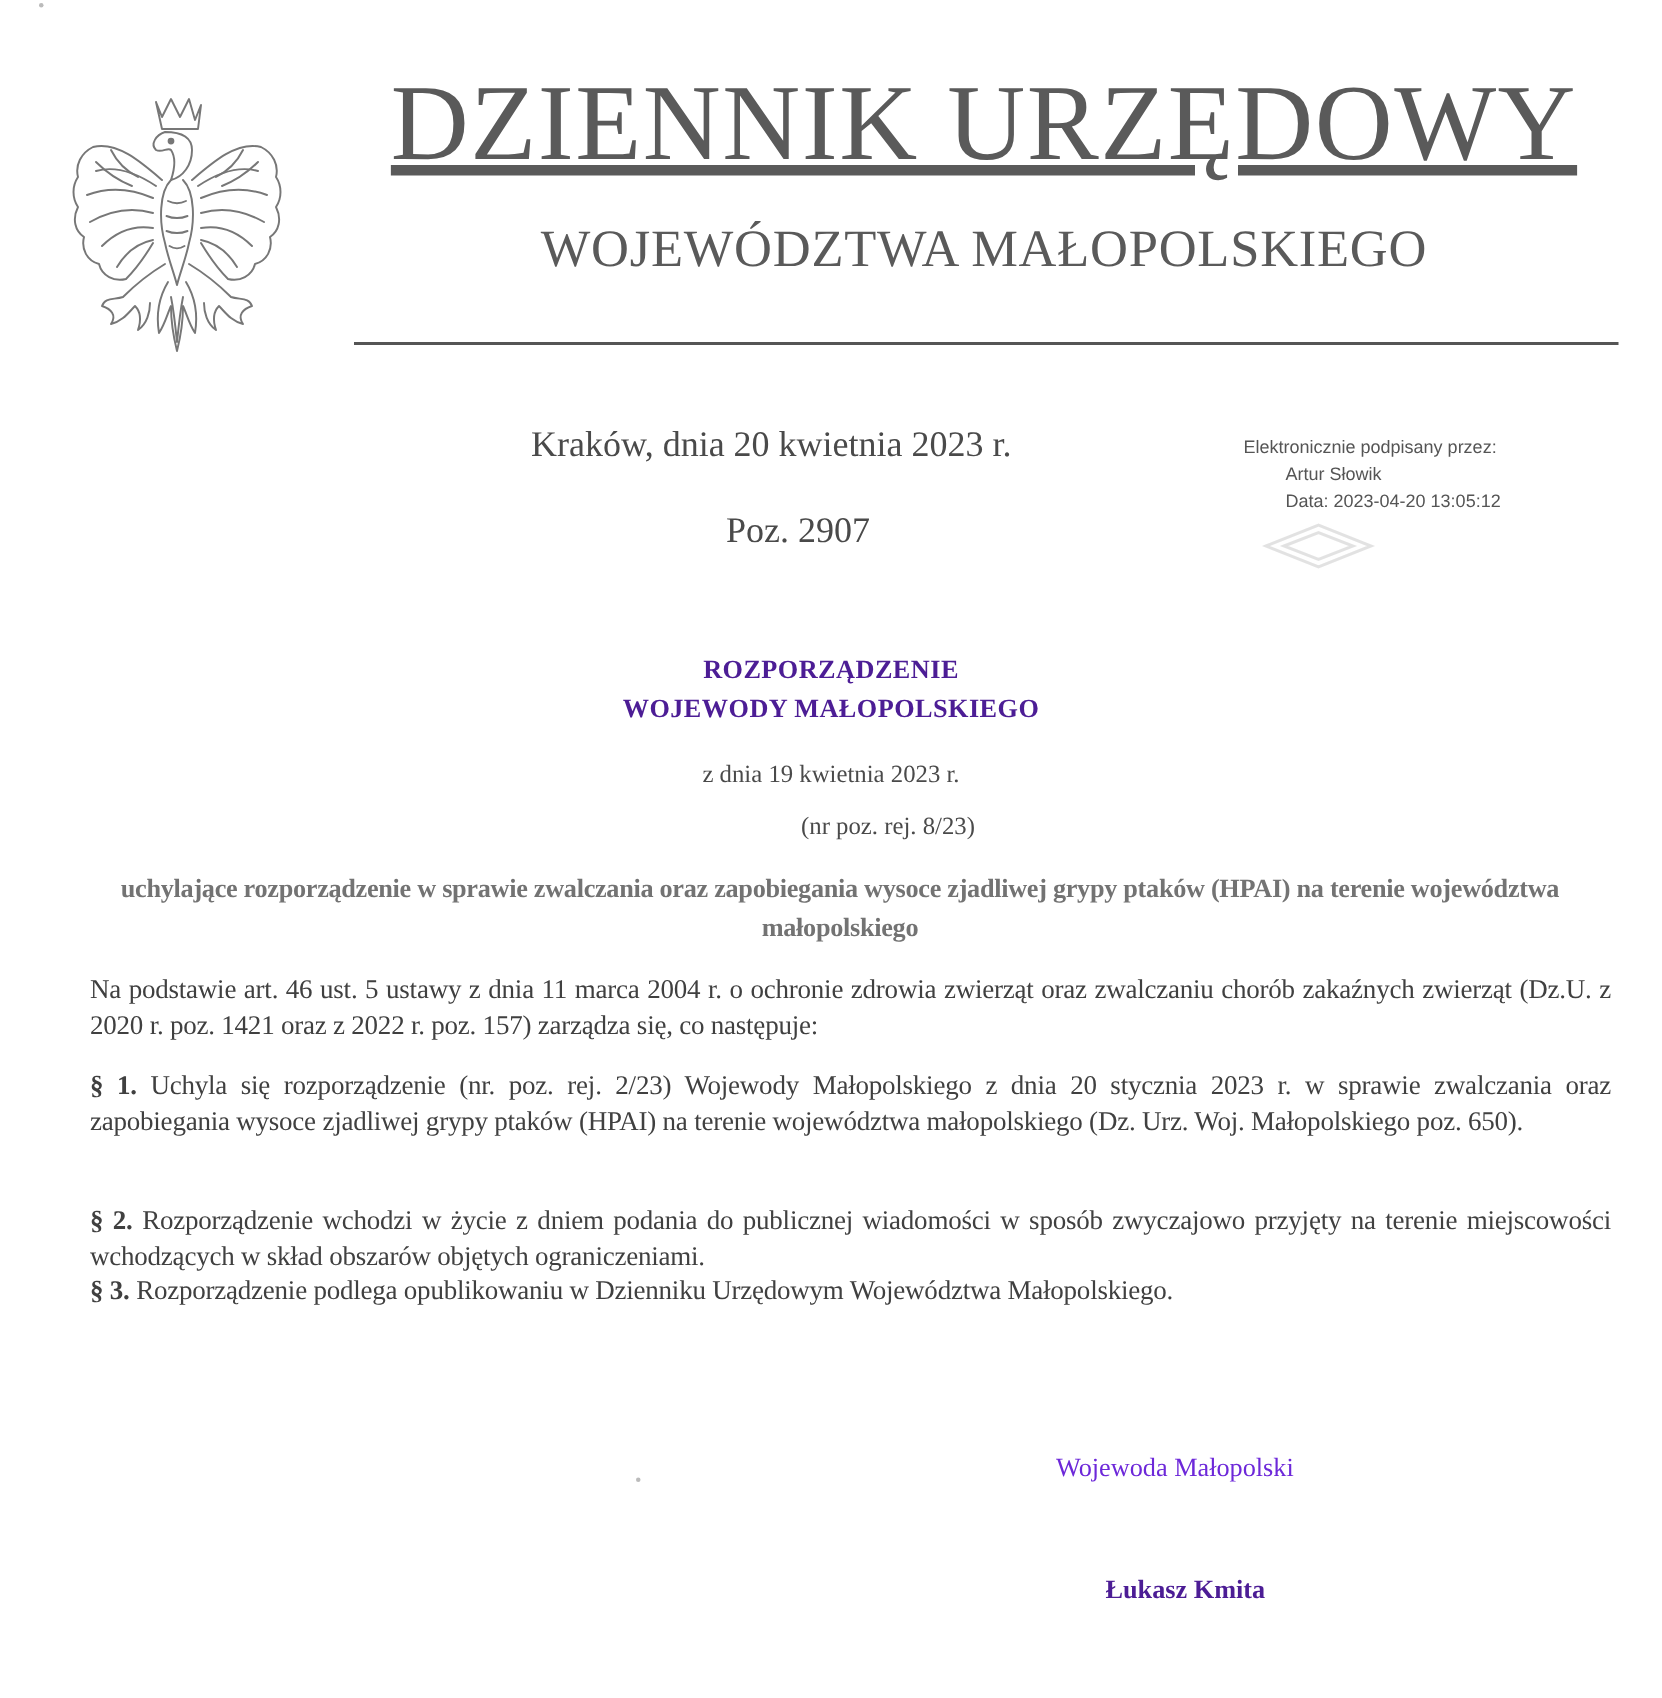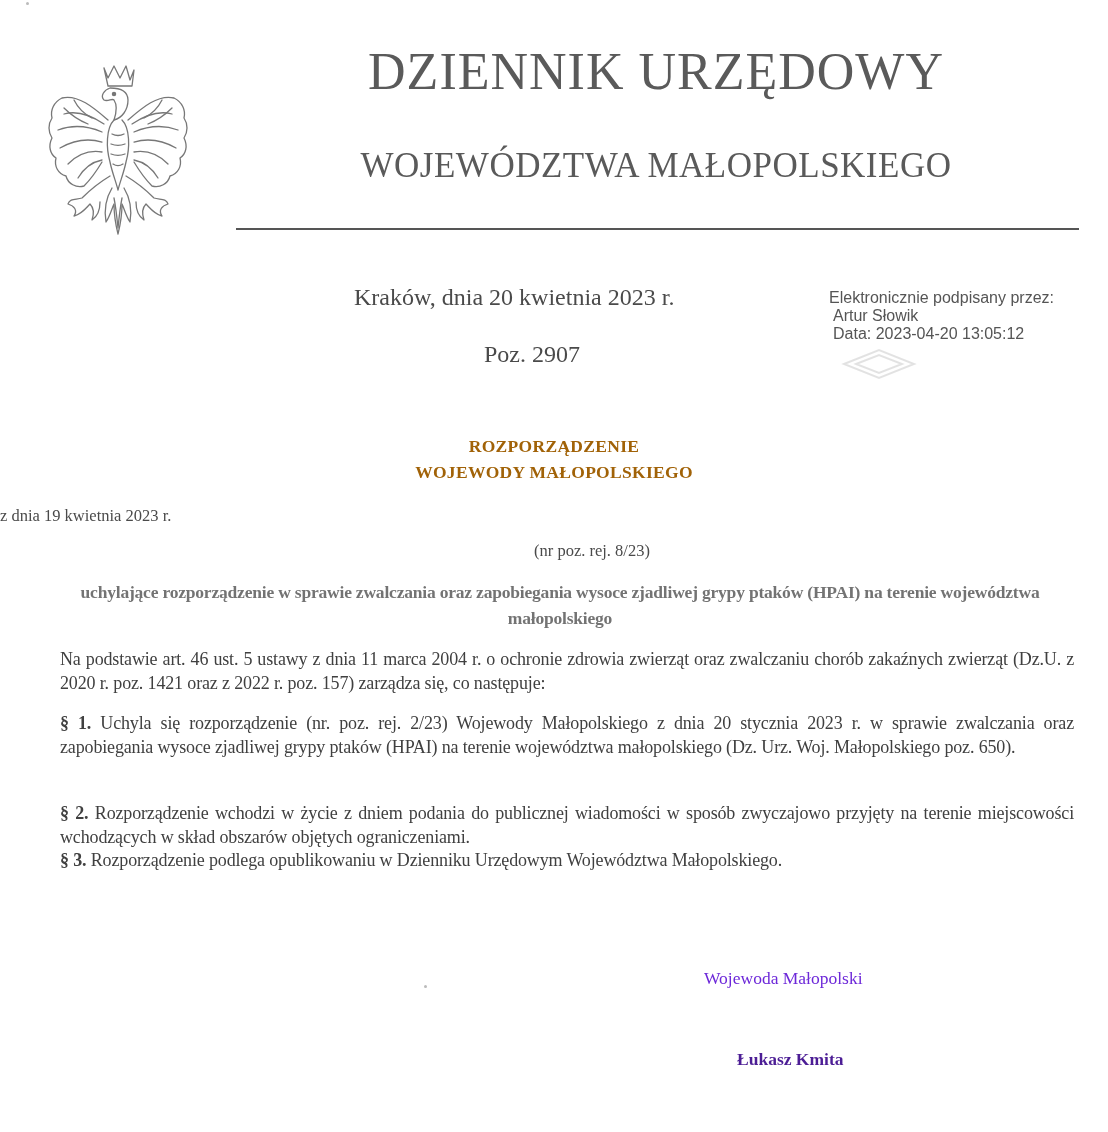--- a/index.html
+++ b/index.html
@@ -21,25 +21,26 @@
     top: 58px;
     width: 168px;
     height: 180px;
   }
   .masthead-title {
     position: absolute;
     left: 236px;
     top: 46px;
     width: 840px;
     text-align: center;
-    font-size: 52px;
+    font-size: 72px;
     letter-spacing: 1px;
     color: #5a5a5a;
     line-height: 1;
     white-space: nowrap;
+    text-decoration: underline;
   }
   .masthead-subtitle {
     position: absolute;
     left: 236px;
     top: 148px;
     width: 840px;
     text-align: center;
     font-size: 35px;
     color: #5a5a5a;
     line-height: 1;
@@ -68,50 +69,50 @@
     top: 341px;
     font-size: 24px;
     color: #4a4a4a;
     white-space: nowrap;
   }
   .esign {
     position: absolute;
     left: 829px;
     top: 289px;
     font-family: "Liberation Sans", "DejaVu Sans", sans-serif;
-    font-size: 16px;
+    font-size: 12px;
     color: #555;
     line-height: 18px;
   }
-  .esign .indent { padding-left: 4px; }
+  .esign .indent { padding-left: 4px; margin-left: 24px; }
   .esign-seal {
     position: absolute;
     left: 834px;
     top: 346px;
     width: 90px;
     height: 36px;
     opacity: 0.18;
   }
   .reg-title {
     position: absolute;
     left: 0;
     width: 1108px;
     text-align: center;
     font-weight: bold;
     font-size: 17.5px;
-    color: #a16207;
+    color: #4c1d95;
     letter-spacing: 0.3px;
   }
   .reg-title.l1 { top: 436px; }
   .reg-title.l2 { top: 462px; }
   .reg-date {
     position: absolute;
     left: 0;
     width: 1108px;
-    text-align: left;
+    text-align: center;
     font-size: 16.5px;
     top: 506px;
     color: #4a4a4a;
   }
   .reg-number {
     position: absolute;
     left: 0;
     width: 1108px;
     text-align: center;
     font-size: 16.5px;

